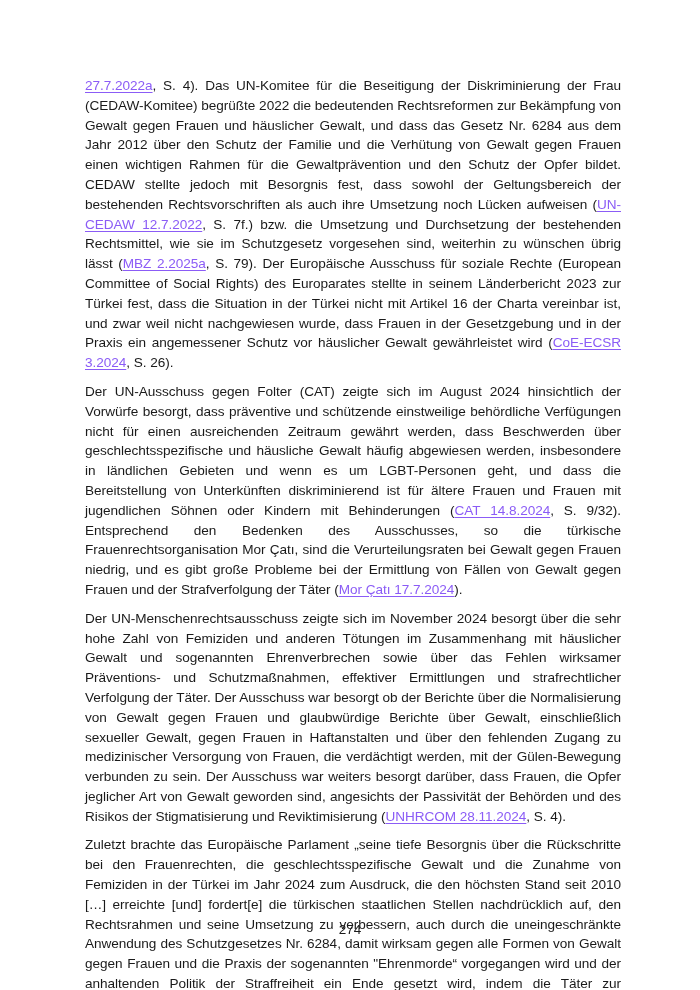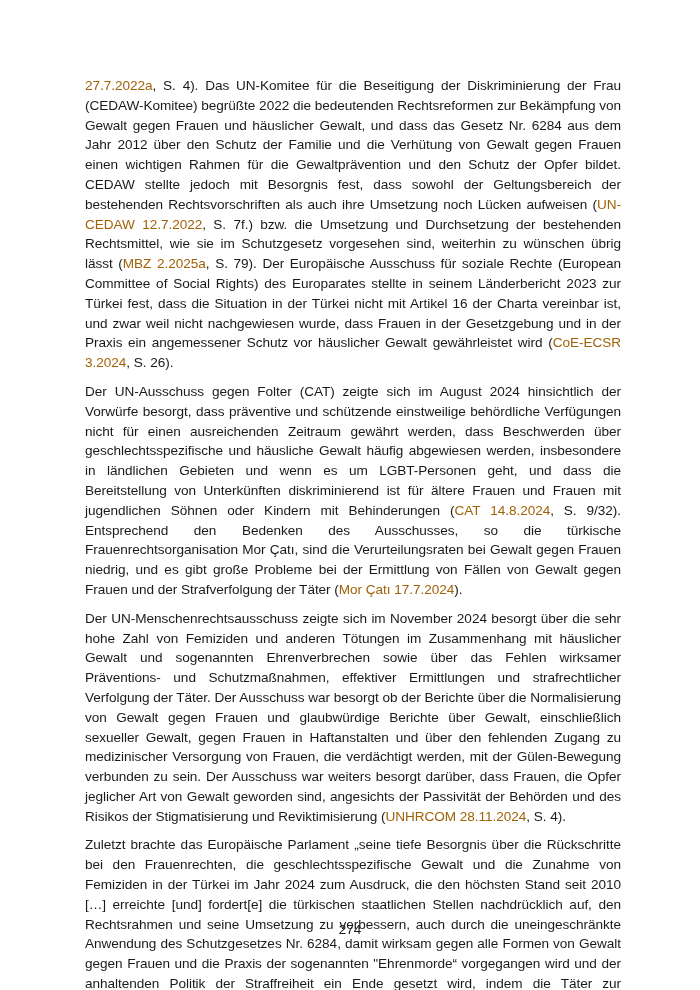--- a/index.html
+++ b/index.html
@@ -24,23 +24,24 @@
   }
   .para {
     margin: 0 0 9px 0;
     font-size: 13.6px;
     line-height: 19.8px;
     text-align: justify;
     letter-spacing: -0.05px;
     color: #1a1a1a;
   }
   .citation {
+    text-decoration: underline;
     text-decoration-thickness: 1px;
     text-underline-offset: 2px;
-    color: #a16207;
+    color: #8b5cf6;
     cursor: pointer;
   }
   .footer {
     position: absolute;
     top: 920px;
     left: 0;
     width: 700px;
     text-align: center;
     font-size: 13.5px;
     line-height: 19px;

